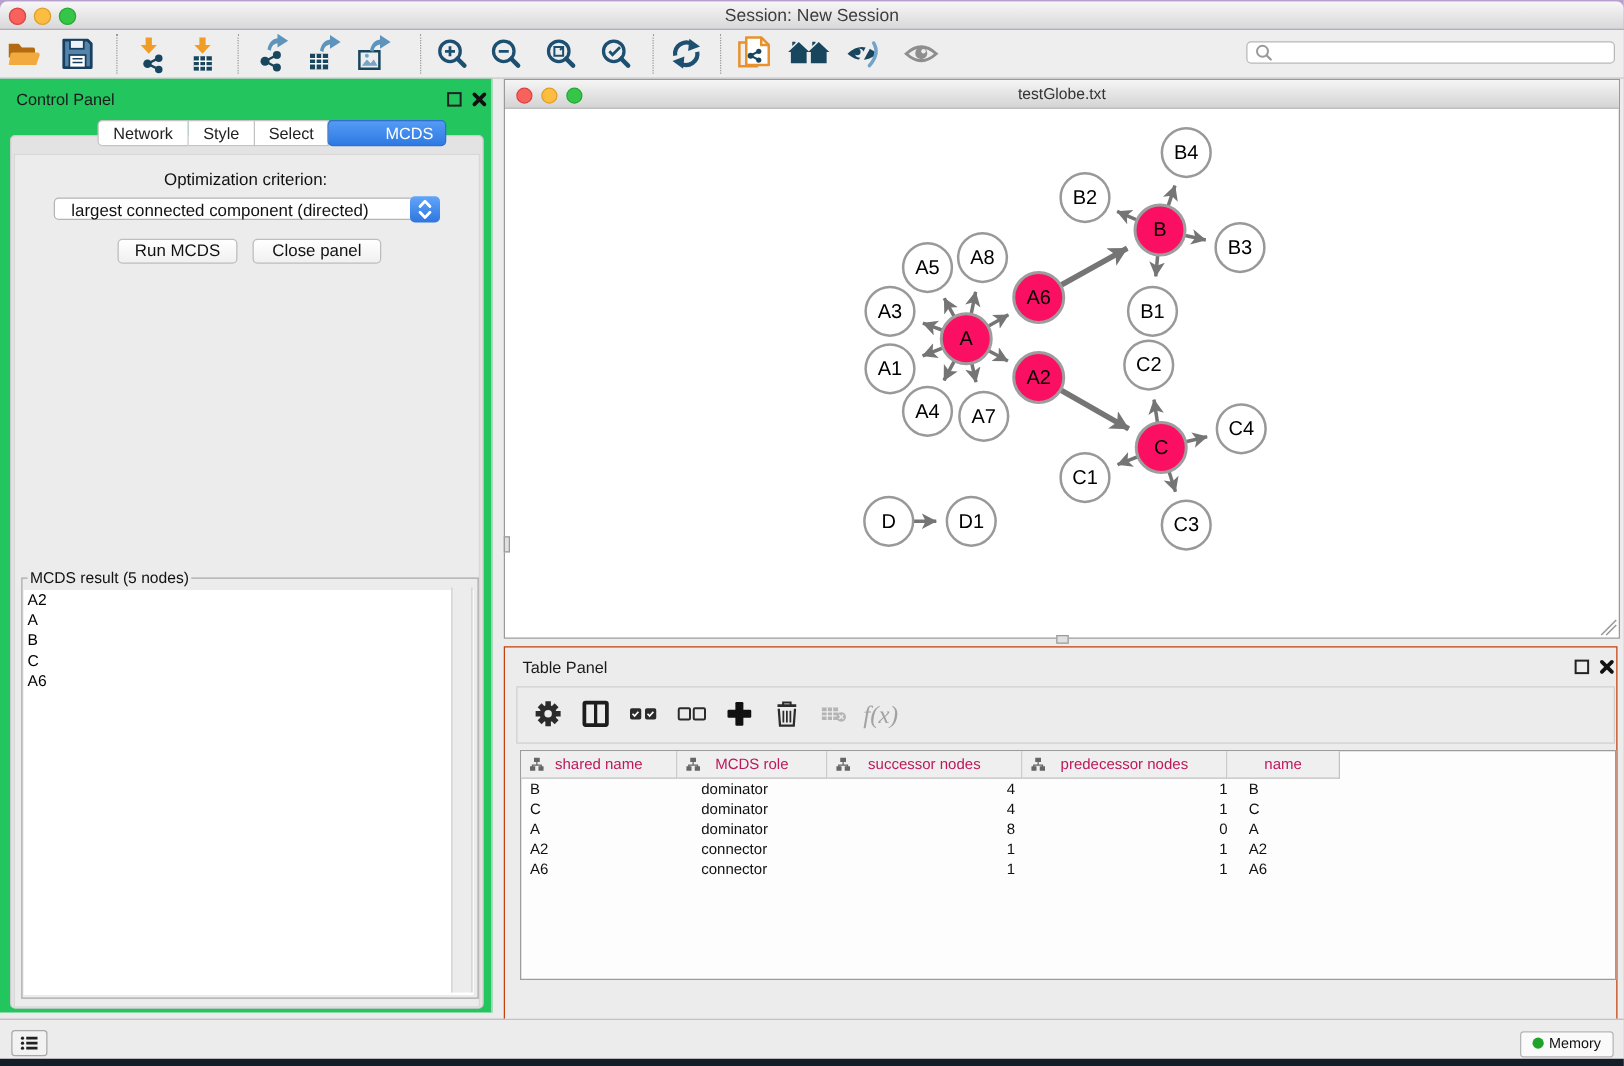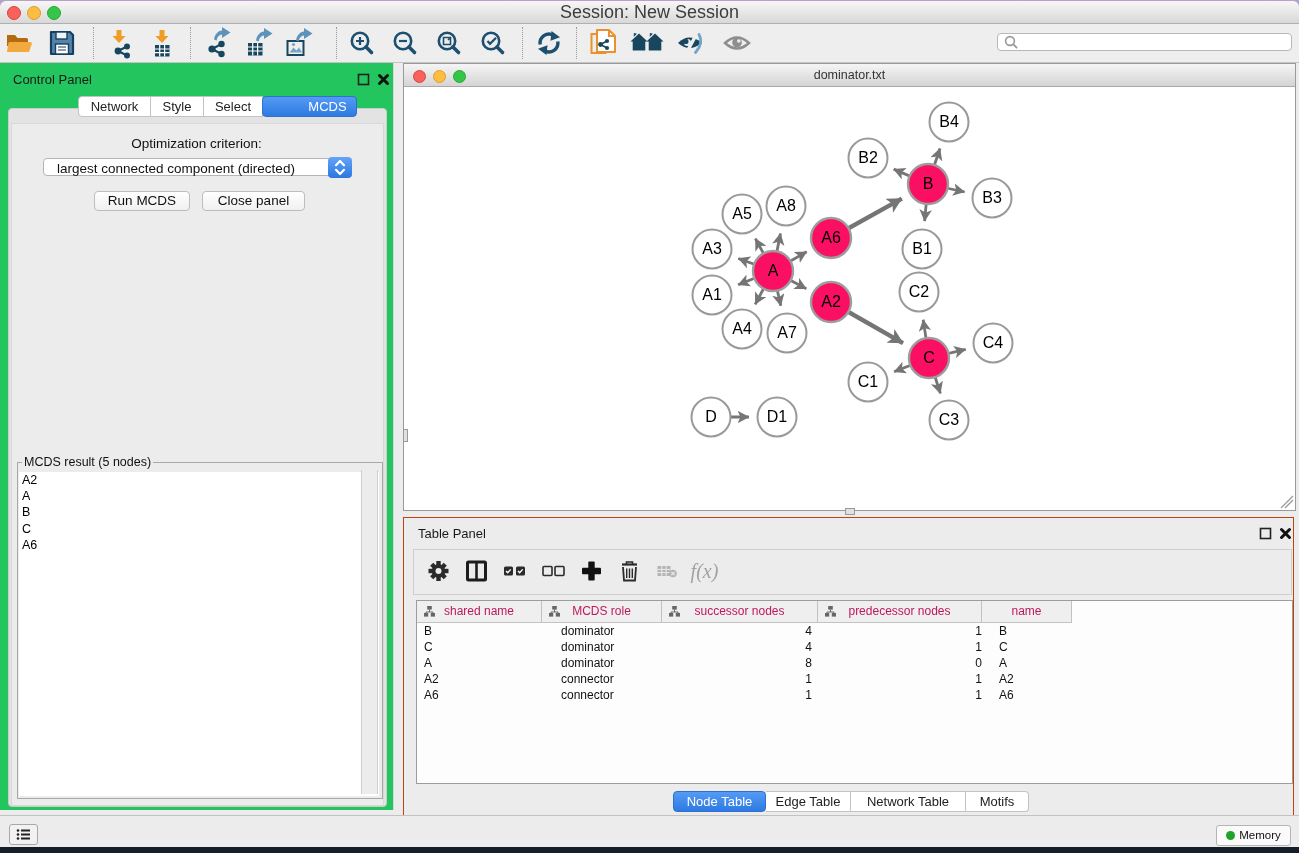--- a/index.html
+++ b/index.html
@@ -5,21 +5,21 @@
 html,body{margin:0;padding:0;}
 body{width:1299px;height:853px;position:relative;overflow:hidden;
  background:#b7a0ce;font-family:"Liberation Sans",sans-serif;}
 .abs{position:absolute;}
 
 #titlebar{left:0;top:1px;width:1299px;height:22px;
  background:linear-gradient(#f7f7f7,#d8d8d8);
  border-bottom:1px solid #b0b0b0;border-radius:6px 6px 0 0;}
 #titlebar .tl{position:absolute;top:5px;width:12px;height:12px;border-radius:50%;}
 #title-text{left:0;top:0;width:1299px;height:22px;line-height:22px;text-align:center;
- font-size:18px;color:#3c3c3c;}
+ font-size:14px;color:#3c3c3c;}
 
 #toolbar{left:0;top:24px;width:1299px;height:38px;background:#eeeeee;
  border-bottom:1px solid #c4c4c4;}
 .tsep{position:absolute;top:3px;height:32px;width:0;border-left:1px dotted #9a9a9a;}
 #searchbox{left:997px;top:9px;width:293px;height:16px;background:#fff;
  border:1px solid #b8b8b8;border-radius:4px;}
 
 #mainbg{left:0;top:63px;width:1299px;height:752px;background:#ececec;}
 
 #cpanel{left:0;top:63px;width:393px;height:747px;background:#22c55e;
@@ -260,21 +260,21 @@
       <div>A6</div>
     </div>
   <div class="abs" id="mcdsscroll"></div>
 </div>
 
 <div class="abs" id="netwin">
   <div class="abs" id="nettitle">
     <div class="tl" style="left:9px;background:#f9615c;border:0.5px solid #d9443f;"></div>
     <div class="tl" style="left:29px;background:#fdbd40;border:0.5px solid #dd9f2a;"></div>
     <div class="tl" style="left:49px;background:#35c649;border:0.5px solid #26a835;"></div>
-    <div class="abs" id="nettitle-text">dominator.txt</div>
+    <div class="abs" id="nettitle-text">testGlobe.txt</div>
   </div>
   <svg class="abs" id="graph" style="left:0;top:24px;" width="891" height="423" viewBox="0 0 891 423">
     <defs>
       <marker id="arr" markerUnits="userSpaceOnUse" markerWidth="13" markerHeight="13" refX="11.5" refY="6.25" orient="auto">
         <path d="M0,0 L12,6.25 L0,12.5 L3,6.25 Z" fill="#757575"></path>
       </marker>
       <marker id="arrbig" markerUnits="userSpaceOnUse" markerWidth="16" markerHeight="17" refX="14.5" refY="8" orient="auto">
         <path d="M0,0 L15,8 L0,16 L3.8,8 Z" fill="#757575"></path>
       </marker>
     </defs>
@@ -457,26 +457,20 @@
       <div class="trow" style="left:144px;top:70px;">connector</div>
       <div class="trow" style="left:245px;top:70px;width:150px;text-align:right;">1</div>
       <div class="trow" style="left:401px;top:70px;width:164px;text-align:right;">1</div>
       <div class="trow" style="left:582px;top:70px;">A2</div>
     <div class="trow" style="left:7px;top:86px;">A6</div>
       <div class="trow" style="left:144px;top:86px;">connector</div>
       <div class="trow" style="left:245px;top:86px;width:150px;text-align:right;">1</div>
       <div class="trow" style="left:401px;top:86px;width:164px;text-align:right;">1</div>
       <div class="trow" style="left:582px;top:86px;">A6</div>
   </div>
-  <div class="tabgroup" style="left:269px;top:273px;">
-    <div class="btab" style="width:91px;background:linear-gradient(#559bf5,#2d7ae2);color:#fff;border:1px solid #2f6fd0;border-radius:4px;">Node Table</div>
-    <div class="btab" style="width:84px;">Edge Table</div>
-    <div class="btab" style="width:114px;">Network Table</div>
-    <div class="btab" style="width:62px;border-radius:0 4px 4px 0;">Motifs</div>
-  </div>
 </div>
 
 <div class="abs" style="left:403px;top:429px;width:5px;height:13px;background:#e0e0e0;border:1px solid #9a9a9a;box-sizing:border-box;"></div>
 <div class="abs" style="left:845px;top:508px;width:10px;height:7px;background:#e0e0e0;border:1px solid #9a9a9a;box-sizing:border-box;"></div>
 
 <div class="abs" id="statusbar"></div>
 <div class="abs" id="darkstrip"></div>
 <div class="abs" id="listbtn">
   <svg width="27" height="19" viewBox="0 0 27 19">
     <circle cx="8" cy="5.5" r="1.3" fill="#222"></circle>

